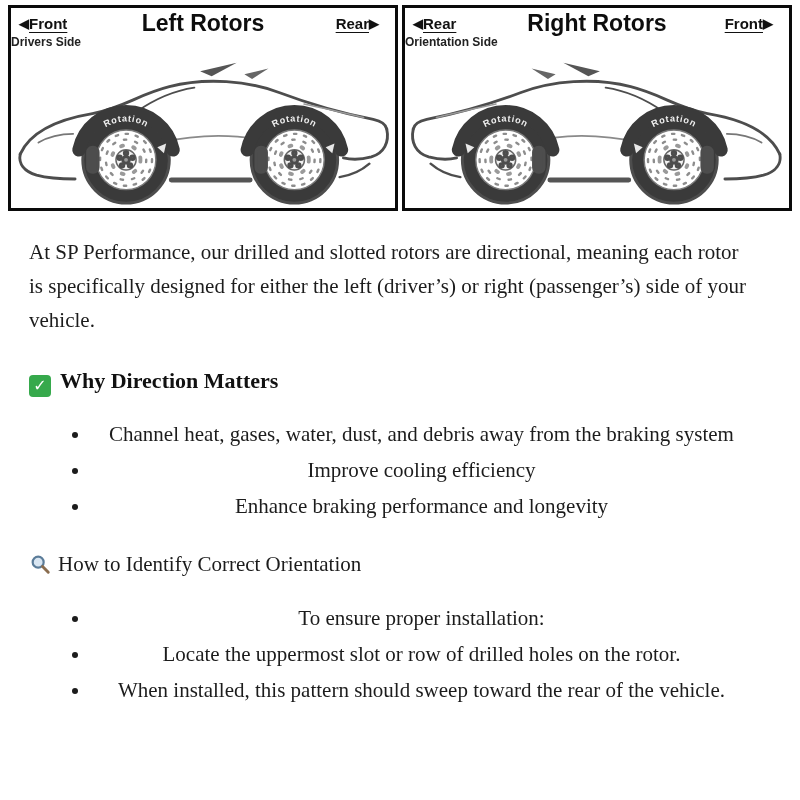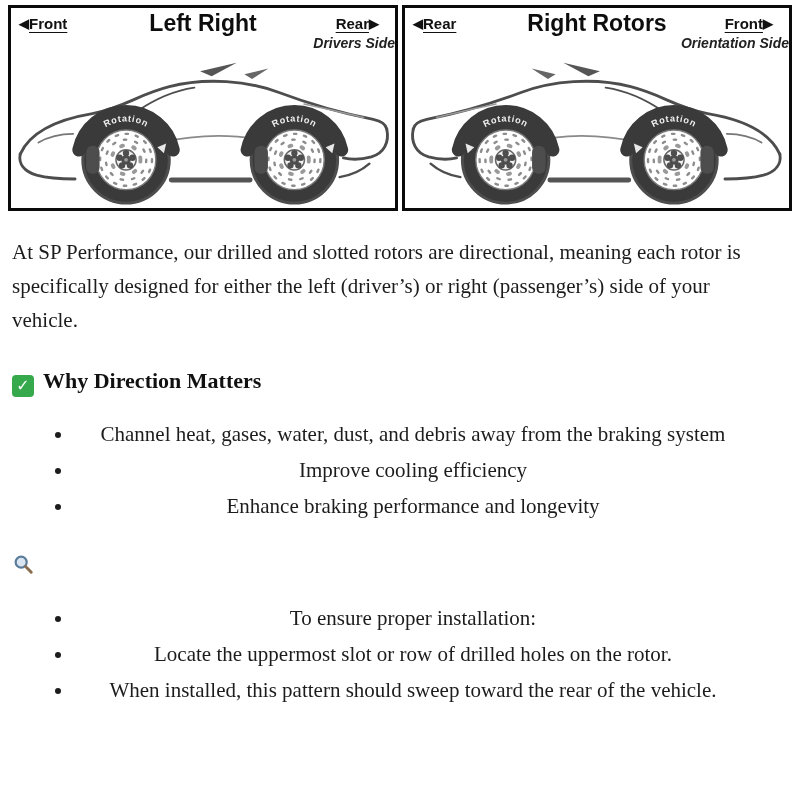--- a/index.html
+++ b/index.html
@@ -47,38 +47,37 @@
   .dir .arrow { font-size: 13px; position: relative; top: -1px; }
   .panel-title {
     text-align: center;
     font-weight: bold;
     font-size: 23px;
     line-height: 1.05;
     padding-top: 3px;
     color: #0d0d0d;
   }
   .panel-subtitle {
-    text-align: right;
-    font-weight: bold;
-    font-style: italic;
-    font-size: 14px;
+    text-align: left;
+    font-weight: bold;
+    font-size: 12px;
     color: #222;
   }
   svg.car { display: block; width: 100%; height: 152px; }
   .rot-text {
     font-family: "Liberation Sans", sans-serif;
     font-size: 9.5px;
     font-weight: bold;
     letter-spacing: 0.8px;
     fill: #efefef;
   }
 
   
   .content {
-    padding: 14px 26px 0 12px;
+    padding: 14px 26px 0 29px;
     font-size: 21px;
     line-height: 1.62;
     max-width: 776px;
     box-sizing: border-box;
   }
   .content p { margin: 10px 0 20px 0; }
   h2.why-heading {
     font-size: 22px;
     margin: 26px 0 18px 0;
     font-weight: bold;
@@ -115,21 +114,21 @@
 </style>
 </head>
 <body>
 
 <div class="diagram">
 
   <div class="panel">
     <div class="panel-header">
       <div class="dir dir-left"><span class="arrow">◀</span><span class="dir-text">Front</span></div>
       <div class="dir dir-right"><span class="dir-text">Rear</span><span class="arrow">▶</span></div>
-      <div class="panel-title">Left Right</div>
+      <div class="panel-title">Left Rotors</div>
       <div class="panel-subtitle">Drivers Side</div>
     </div>
 
     <svg class="car" viewBox="0 0 390 158">
       <defs>
 
         <g id="rotor">
           <circle r="31" fill="#ffffff" stroke="#7a7a7a" stroke-width="1.5"></circle>
           <circle r="27" fill="none" stroke="#8d8d8d" stroke-width="2.5" stroke-dasharray="2.5 8"></circle>
           <circle r="21" fill="none" stroke="#8d8d8d" stroke-width="2.5" stroke-dasharray="2.5 9.5"></circle>
@@ -215,21 +214,21 @@
     <li>Improve cooling efficiency</li>
     <li>Enhance braking performance and longevity</li>
   </ul>
 
   <h3 class="identify-heading">
     <span class="mag-icon">
       <svg viewBox="0 0 24 24" width="22" height="22">
         <circle cx="10" cy="10" r="6" fill="#d9e6f2" stroke="#5b7c99" stroke-width="2.4"></circle>
         <line x1="14.8" y1="14.8" x2="21" y2="21" stroke="#8a6d4f" stroke-width="3.2" stroke-linecap="round"></line>
       </svg>
-    </span>
+    </span><span>How to Identify Correct Orientation</span>
   </h3>
 
   <ul class="bullets">
     <li>To ensure proper installation:</li>
     <li>Locate the uppermost slot or row of drilled holes on the rotor.</li>
     <li>When installed, this pattern should sweep toward the rear of the vehicle.</li>
   </ul>
 
 </div>
 

